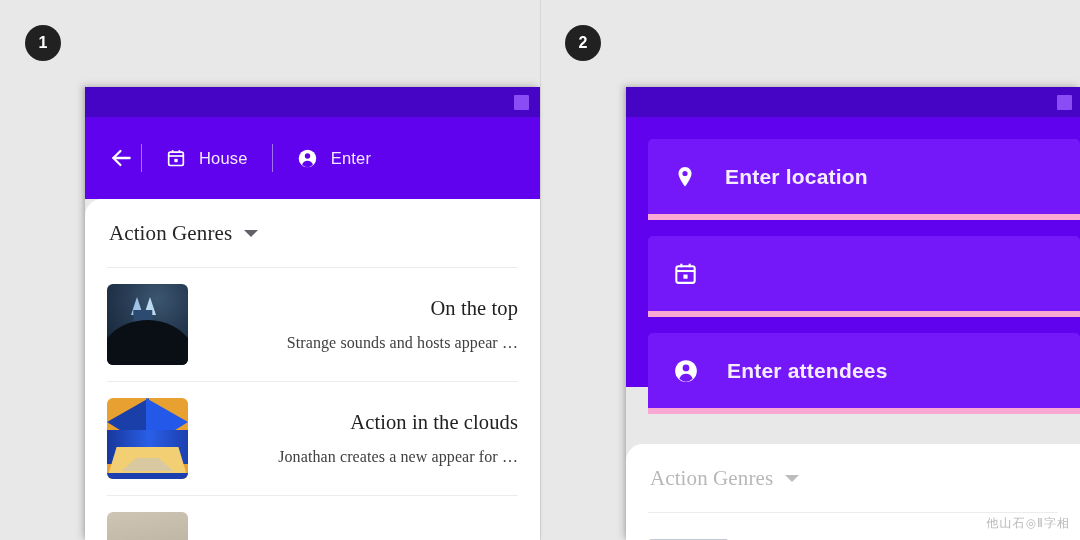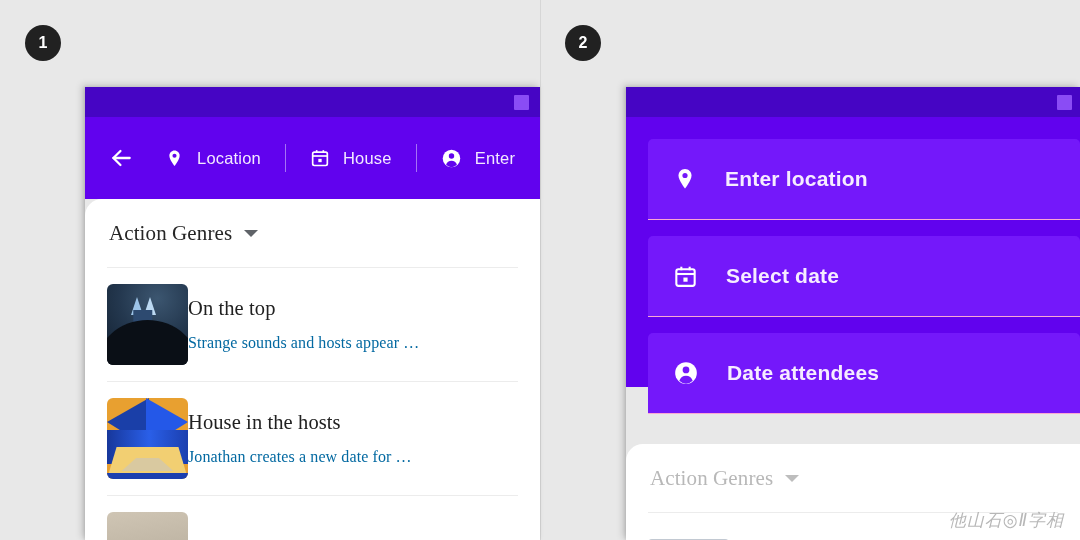--- a/index.html
+++ b/index.html
@@ -91,33 +91,33 @@
   .sheet-head .title.muted { color: #b8b8b8; }
   .caret {
     width: 0; height: 0;
     border-left: 7px solid transparent; border-right: 7px solid transparent;
     border-top: 7px solid #5f6368;
   }
   .caret.muted { border-top-color: #bdbdbd; }
   .sheet-rule { height: 1px; background: #ececec; margin: 0 22px; }
 
   .list { padding: 0 22px; }
-  .list-row { display: flex; align-items: center; height: 113px; }
+  .list-row { display: flex; align-items: center; gap: 31px; height: 113px; text-align: right; }
   .thumb {
     width: 81px; height: 81px; flex: 0 0 81px;
     border-radius: 6px; overflow: hidden; position: relative;
   }
   .row-text { min-width: 0; flex: 1 1 auto; }
   .row-title {
     font-size: 20.5px; color: #212121; letter-spacing: .1px;
     white-space: nowrap; overflow: hidden;
   }
   .row-sub {
     margin-top: 14px;
-    font-size: 16px; color: #0369a1; letter-spacing: .1px;
+    font-size: 16px; color: #404040; letter-spacing: .1px;
     white-space: nowrap; overflow: hidden;
   }
   .row-rule { height: 1px; background: #ececec; }
 
   
   .art-night { position: absolute; inset: 0;
     background:
       radial-gradient(circle at 62% 18%, #3c5670 0%, #24384f 45%, #101d2c 100%); }
   .art-night .hill {
     position: absolute; left: -14%; bottom: -40%; width: 128%; height: 95%;
@@ -164,45 +164,44 @@
     background: linear-gradient(170deg,#cfc5b4 0%, #bdb3a2 55%, #a89c89 100%); }
 
   
   .search-area {
     background: #6102ee;
     padding: 22px 0 0 22px;
     height: 270px;
   }
   .field {
     background: #7418fa;
-    border-bottom: 1px solid #f9a8d4;
+    border-bottom: 6px solid #f9a8d4;
     border-top-left-radius: 5px; border-top-right-radius: 5px;
     height: 81px;
     display: flex; align-items: center; gap: 28px;
     padding-left: 25px;
     margin-bottom: 16px;
   }
   .field .fico { color: #ffffff; display: flex; align-items: center; }
   .field .ftext {
     color: #f6ecff; font-size: 21px; font-weight: 700; letter-spacing: .2px;
     white-space: nowrap;
   }
 
   .ghost-thumb {
     width: 81px; height: 16px; border-radius: 4px;
     background: #c2c9d2; margin: 0 0 0 22px;
   }
 
   
   .watermark {
-    position: absolute; right: 16px; bottom: 8px;
-    font-size: 17px; color: #b7b7b7; letter-spacing: 1px;
+    position: absolute; right: 10px; bottom: 8px;
+    font-size: 12px; color: #b7b7b7; letter-spacing: 1px;
     font-family: "DejaVu Sans", sans-serif;
     white-space: nowrap;
-    font-style: italic;
   }
 </style>
 </head>
 <body>
 
 <div class="stage">
 
   <div class="pane-divider"></div>
 
   <div class="step-badge one">
@@ -221,29 +220,20 @@
     <div class="appbar-1">
       <span class="back-icon">
         <svg width="26" height="26" viewBox="0 0 24 24" fill="none" stroke="currentColor" stroke-width="2.1" stroke-linecap="round" stroke-linejoin="round">
           <line x1="20" y1="12" x2="5" y2="12"></line>
           <polyline points="11.5,5.5 5,12 11.5,18.5"></polyline>
         </svg>
       </span>
 
       <div class="nav-items">
 
-        <div class="nav-item">
-          <span class="nav-ico">
-            <svg width="19" height="19" viewBox="0 0 24 24" fill="currentColor">
-              <path d="M12 2C8.4 2 5.5 4.9 5.5 8.5c0 4.9 6.5 13 6.5 13s6.5-8.1 6.5-13C18.5 4.9 15.6 2 12 2z"></path>
-              <circle cx="12" cy="8.5" r="2.6" fill="#6102ee"></circle>
-            </svg>
-          </span>
-          <span class="label">Location</span>
-        </div>
 
         <div class="nav-sep"></div>
 
         <div class="nav-item">
           <span class="nav-ico">
             <svg width="20" height="20" viewBox="0 0 24 24" fill="none" stroke="currentColor" stroke-width="2">
               <rect x="3.2" y="5" width="17.6" height="16" rx="2"></rect>
               <line x1="3.2" y1="9.6" x2="20.8" y2="9.6"></line>
               <line x1="8" y1="2.6" x2="8" y2="6"></line>
               <line x1="16" y1="2.6" x2="16" y2="6"></line>
@@ -299,22 +289,22 @@
             <span class="art-geo">
               <span class="roofL"></span>
                 <span class="roofR"></span>
               <span class="body"></span>
               <span class="floor"></span>
                 <span class="floor2"></span>
               <span class="base"></span>
             </span>
           </span>
           <span class="row-text">
-            <span class="row-title" style="display:block">House in the hosts</span>
-            <span class="row-sub" style="display:block">Jonathan creates a new date for …</span>
+            <span class="row-title" style="display:block">Action in the clouds</span>
+            <span class="row-sub" style="display:block">Jonathan creates a new appear for …</span>
           </span>
         </div>
         <div class="row-rule"></div>
 
         <div class="list-row">
           <span class="thumb">
             <span class="art-beige"></span>
           </span>
 
         </div>
@@ -344,32 +334,31 @@
       <div class="field">
         <span class="fico">
           <svg width="25" height="25" viewBox="0 0 24 24" fill="none" stroke="currentColor" stroke-width="2">
             <rect x="3.2" y="5" width="17.6" height="16" rx="2"></rect>
             <line x1="3.2" y1="9.6" x2="20.8" y2="9.6"></line>
             <line x1="8" y1="2.6" x2="8" y2="6"></line>
             <line x1="16" y1="2.6" x2="16" y2="6"></line>
             <rect x="10" y="13" width="4" height="4" fill="currentColor" stroke="none"></rect>
           </svg>
         </span>
-        <span class="ftext">Select date</span>
       </div>
 
       <div class="field">
         <span class="fico">
           <svg width="26" height="26" viewBox="0 0 24 24" fill="currentColor">
             <circle cx="12" cy="12" r="10"></circle>
             <circle cx="12" cy="9.2" r="3.1" fill="#7418fa"></circle>
             <path d="M5.8 19.2c.9-3.1 3.3-4.7 6.2-4.7s5.3 1.6 6.2 4.7A9.9 9.9 0 0 1 12 22a9.9 9.9 0 0 1-6.2-2.8z" fill="#7418fa"></path>
           </svg>
         </span>
-        <span class="ftext">Date attendees</span>
+        <span class="ftext">Enter attendees</span>
       </div>
 
     </div>
 
     <div class="sheet sheet-2">
       <div class="sheet-head">
         <span class="title muted">Action Genres</span>
         <span class="caret muted"></span>
       </div>
       <div class="sheet-rule"></div>

